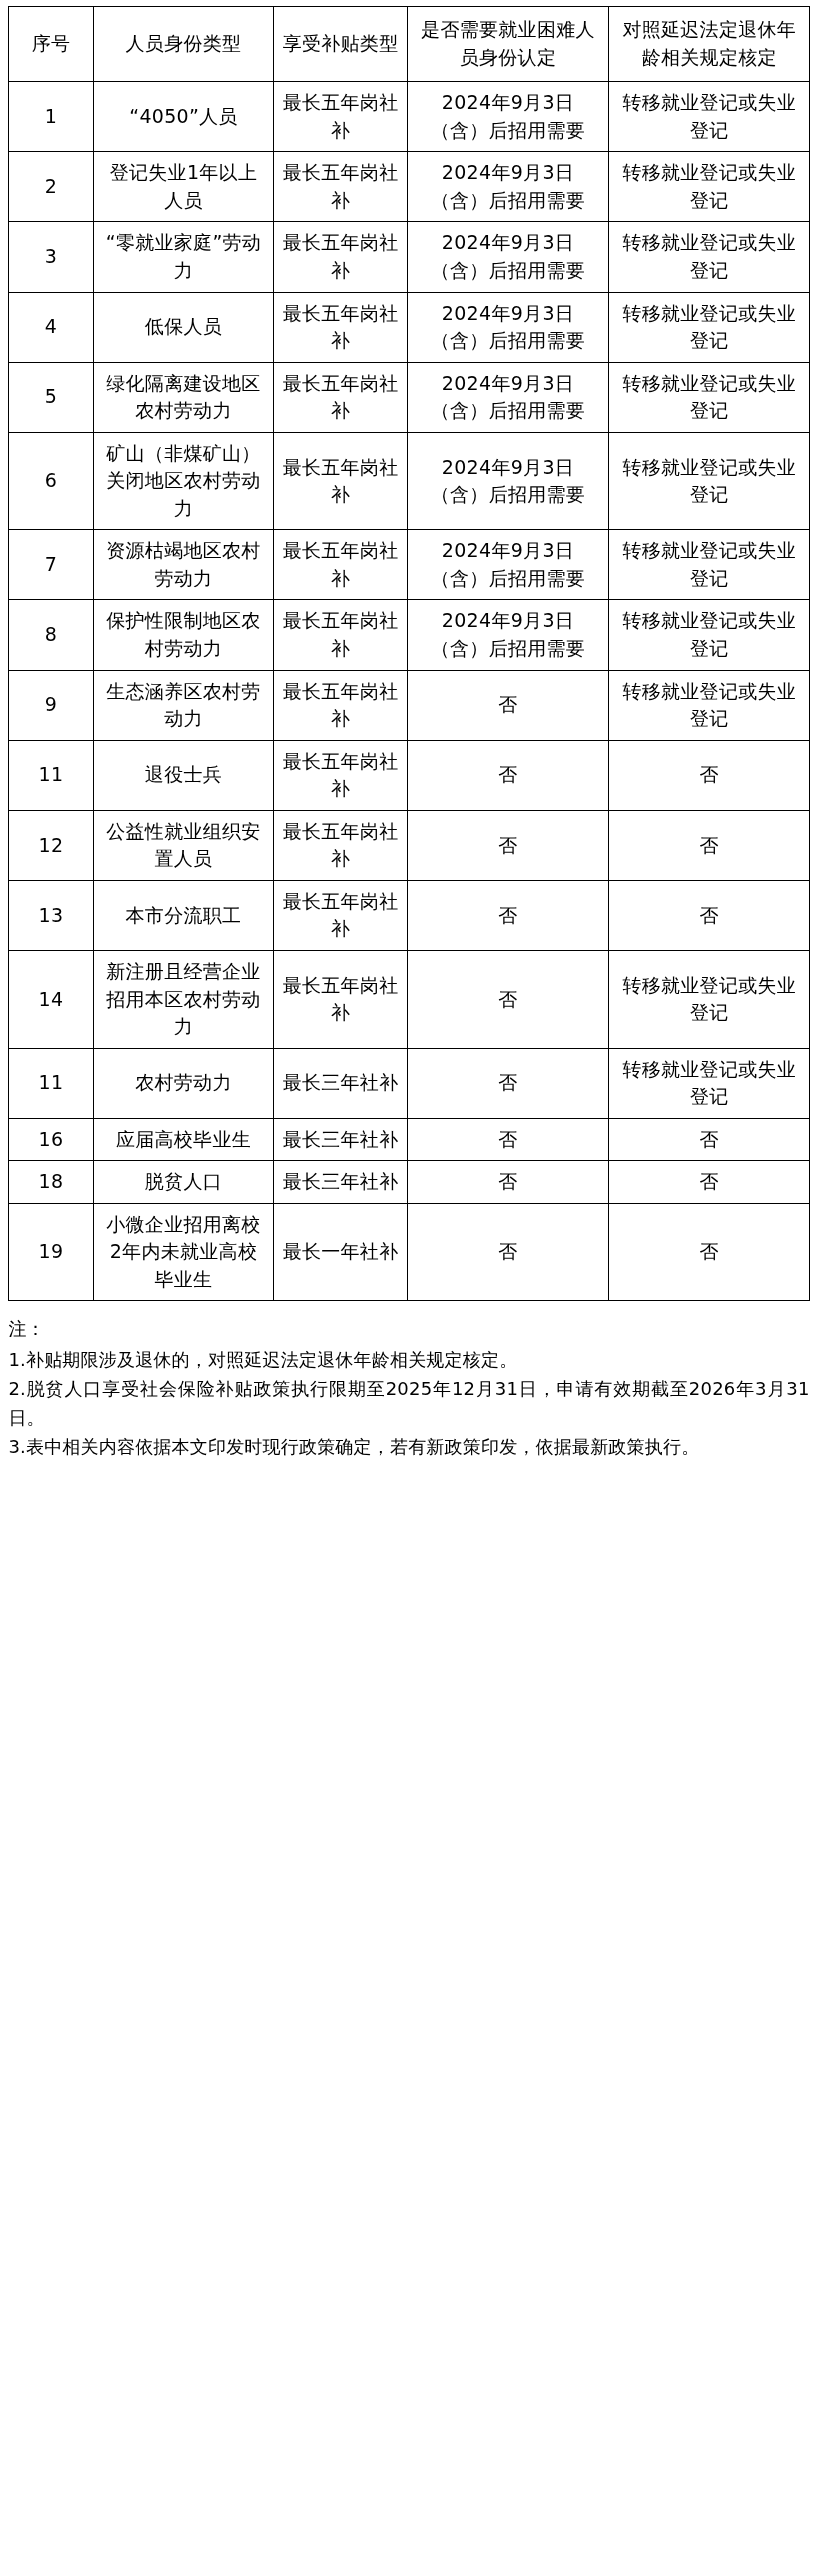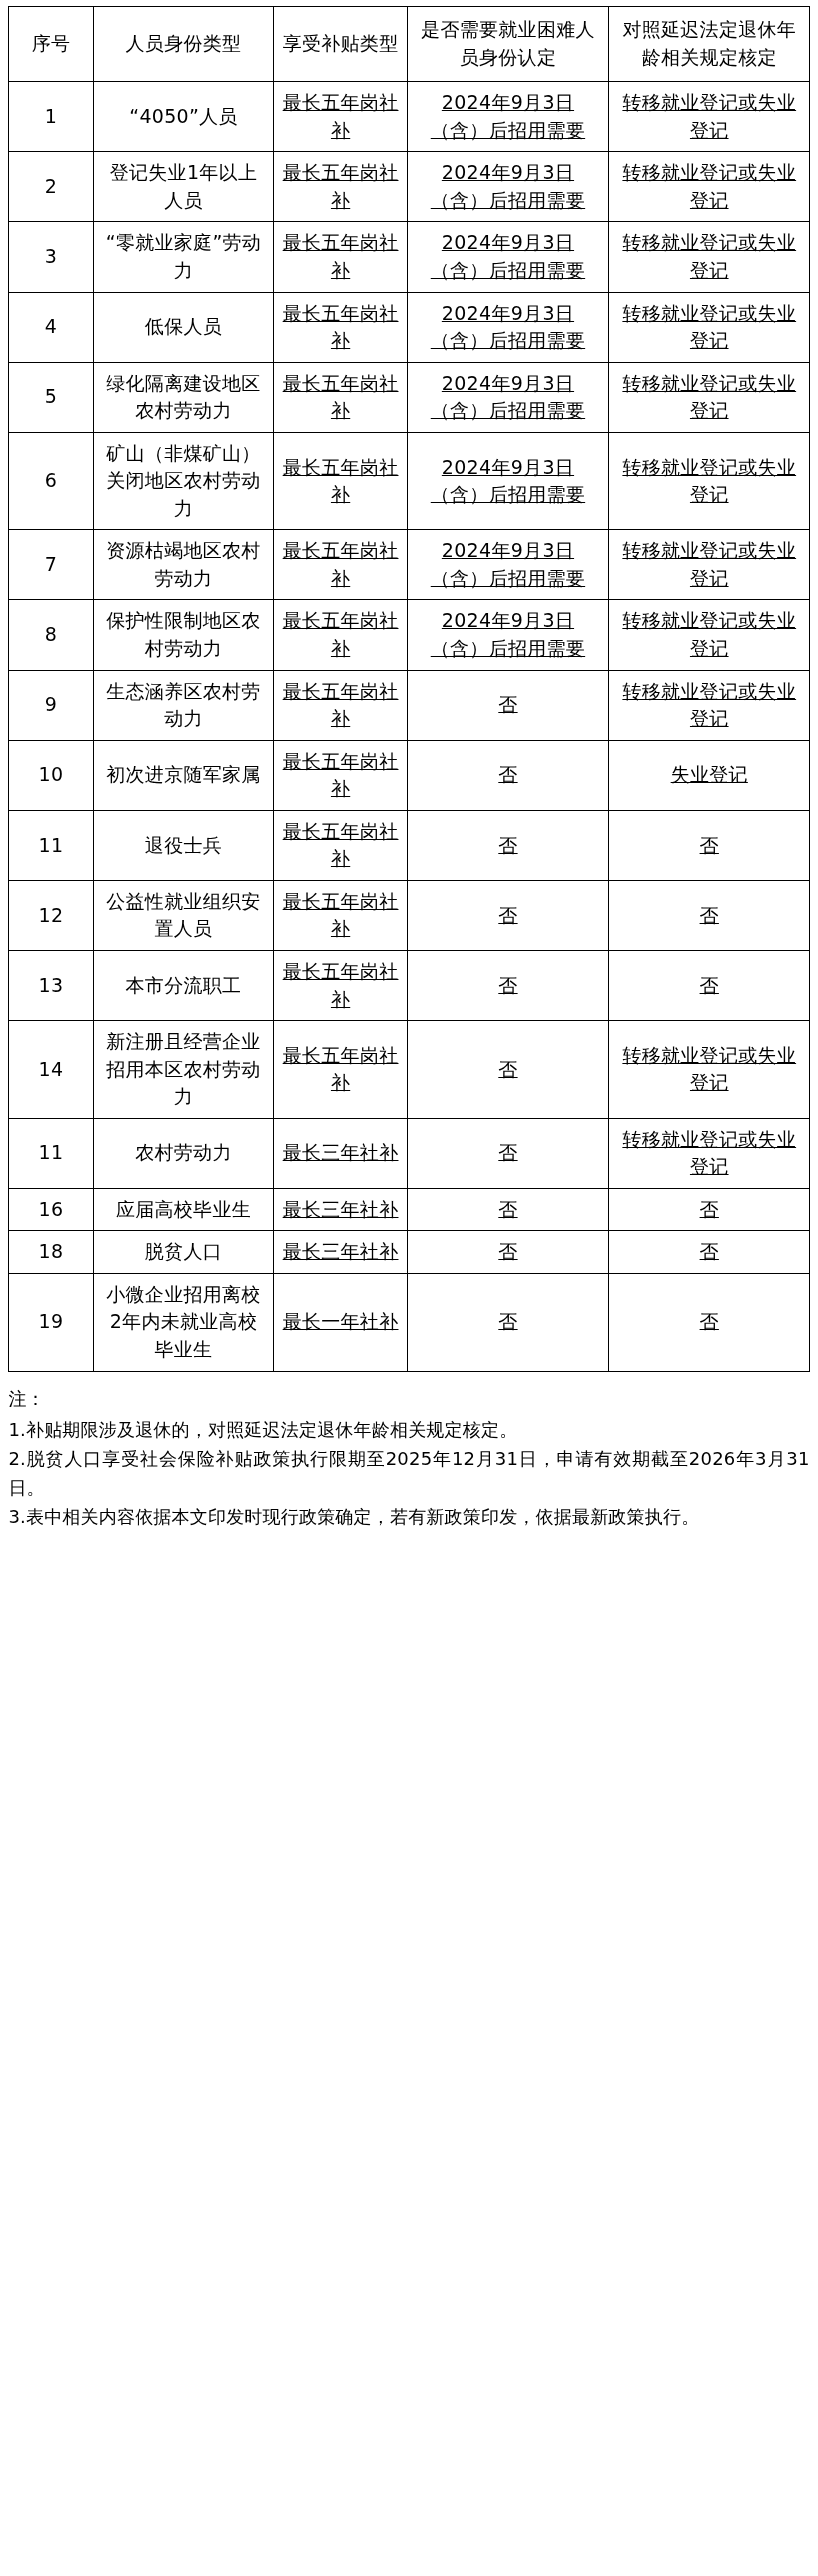--- a/index.html
+++ b/index.html
@@ -49,21 +49,20 @@
   }
   td.identity {
     text-align: left;
     padding-left: 9.8px;
     padding-right: 5.6px;
   }
   td.subsidy,
   td.need-id,
   td.need-reg {
     text-align: center;
-    text-decoration: underline;
   }
   .notes {
     margin-top: 12.6px;
     font-size: 18px;
     line-height: 1.62;
     letter-spacing: 0.2px;
   }
   .notes .note-line {
     text-align: justify;
     text-indent: 0;
@@ -152,27 +151,20 @@
         <td class="need-reg">转移就业登记或失业登记</td>
       </tr>
       <tr>
         <td class="idx">9</td>
         <td class="identity">生态涵养区农村劳动力</td>
         <td class="subsidy">最长五年岗社补</td>
         <td class="need-id">否</td>
         <td class="need-reg">转移就业登记或失业登记</td>
       </tr>
       <tr>
-        <td class="idx">10</td>
-        <td class="identity">初次进京随军家属</td>
-        <td class="subsidy">最长五年岗社补</td>
-        <td class="need-id">否</td>
-        <td class="need-reg">失业登记</td>
-      </tr>
-      <tr>
         <td class="idx">11</td>
         <td class="identity">退役士兵</td>
         <td class="subsidy">最长五年岗社补</td>
         <td class="need-id">否</td>
         <td class="need-reg">否</td>
       </tr>
       <tr>
         <td class="idx">12</td>
         <td class="identity">公益性就业组织安置人员</td>
         <td class="subsidy">最长五年岗社补</td>

